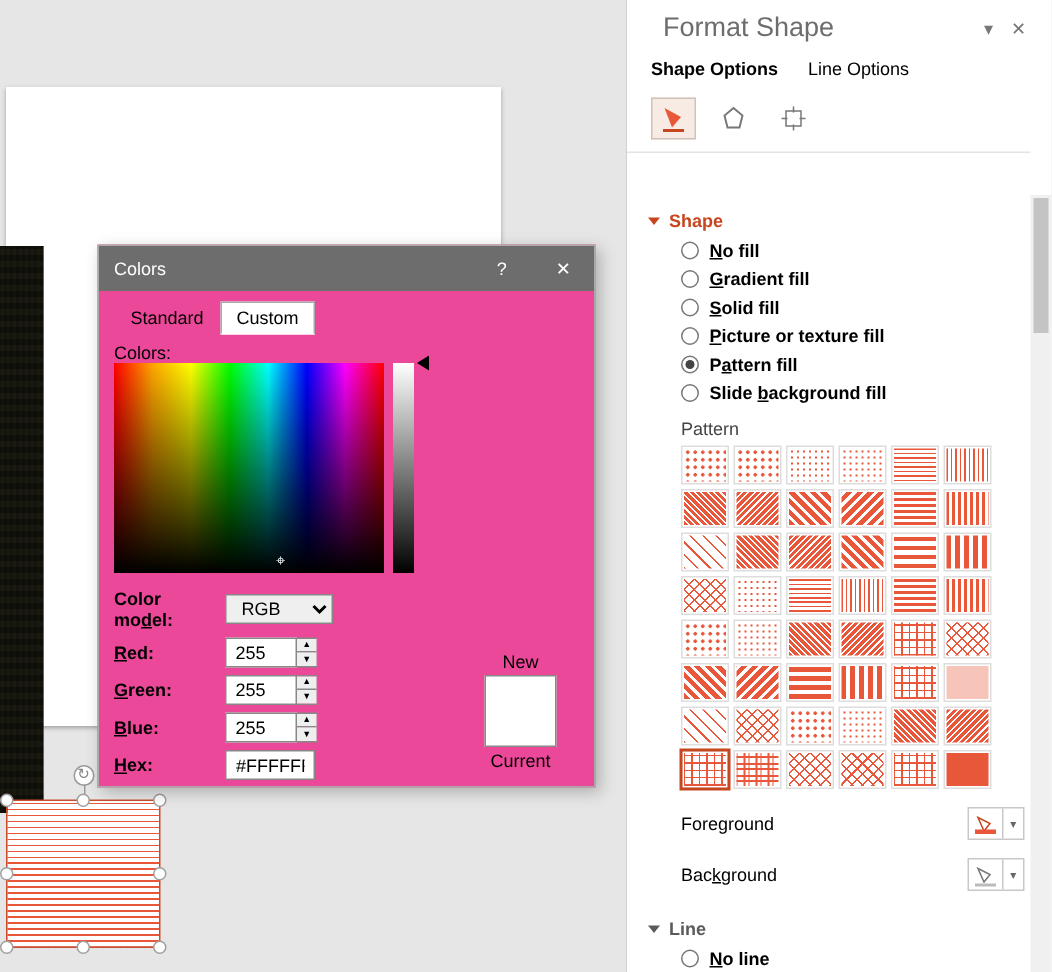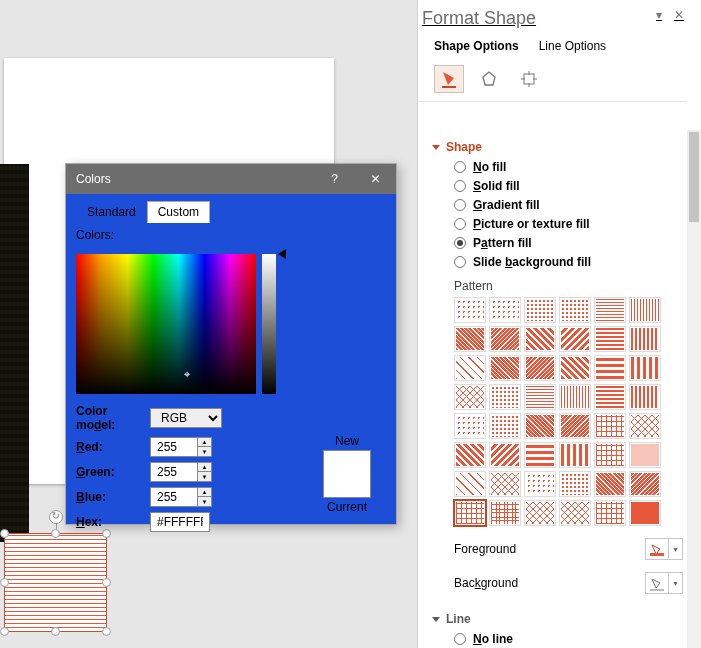--- a/index.html
+++ b/index.html
@@ -28,30 +28,30 @@
   .handle.hr{right:-5px;top:50%;margin-top:-5px;}
   .handle.tl{top:-5px;left:-5px;}
   .handle.tr{top:-5px;right:-5px;}
   .handle.bl{bottom:-5px;left:-5px;}
   .handle.br{bottom:-5px;right:-5px;}
   .rot{position:absolute;top:-24px;left:50%;margin-left:-7px;width:14px;height:14px;border:1px solid #999;border-radius:50%;background:#fff;}
   .rot::after{content:"↻";font-size:10px;position:absolute;top:-1px;left:2px;color:#888;}
   .rot-line{position:absolute;top:-11px;left:50%;width:1px;height:7px;background:#999;}
 
   
-  .dialog { position:absolute; left:65px; top:163px; width:332px; height:362px; background:#1d4ed8; border:1px solid #aaa; box-shadow:3px 3px 10px rgba(0,0,0,0.25); }
+  .dialog { position:absolute; left:65px; top:163px; width:332px; height:362px; background:#ec4899; border:1px solid #aaa; box-shadow:3px 3px 10px rgba(0,0,0,0.25); }
   .titlebar { height:30px; background:#6d6d6d; color:#fff; display:flex; align-items:center; padding-left:10px; }
   .titlebar .title{flex:1;}
   .titlebar .tbtn{width:41px;height:30px;display:flex;align-items:center;justify-content:center;color:#fff;}
   .dlg-body{padding:6px 10px 10px 10px; position:relative; height:330px;}
   .tabs{display:flex;gap:0px;margin-bottom:4px;}
   .tab{padding:3px 10px;border:1px solid #aaa;background:#fff;position:relative;top:1px;}
   .tab.inactive{border-color:transparent;background:transparent;}
   .tab.active{border-bottom:1px solid #fff;z-index:2;}
-  .colors-label{margin:6px 0 12px 0;}
+  .colors-label{margin:6px 0 0 0;}
   .picker-row{display:flex;gap:6px;align-items:flex-start;}
   .gradient{width:180px;height:140px;
     background:
       linear-gradient(to bottom, rgba(0,0,0,0) 0%, rgba(0,0,0,1) 100%),
       linear-gradient(to right, red,orange,yellow,lime,cyan,blue,magenta,red);
   }
   .lum{width:14px;height:140px;background:linear-gradient(to bottom,#fff,#000);position:relative;}
   .lum-mark{position:absolute;right:-12px;top:-5px;}
   .lum-mark svg{display:block;}
   .picker-mark{position:absolute;left:118px;top:174px;color:#fff;font-size:11px;letter-spacing:2px;}
@@ -68,21 +68,21 @@
   .spin div:first-child{border-bottom:1px solid #888;}
   .frow input.hex{width:60px;}
   .right-col{position:absolute;right:10px;top:36px;width:78px;display:flex;flex-direction:column;gap:8px;}
   .btn{border:1px solid #888;background:#e9e9e9;height:23px;display:flex;align-items:center;justify-content:center;}
   .btn.primary{border:2px solid #185abd;background:#e9e9e9;}
   .preview{position:absolute;right:10px;bottom:10px;width:78px;text-align:center;}
   .preview .sw{width:48px;height:48px;border:1px solid #888;margin:2px auto;background:#fff;}
 
   
   .pane { position:absolute; left:417px; top:0; width:284px; height:648px; border-left:1px solid #d0d0d0; background:#fff;}
-  .pane-head{display:flex;align-items:flex-start;padding:8px 12px 0 4px;text-decoration:underline;}
+  .pane-head{display:flex;align-items:center;padding:8px 12px 0 24px;}
   .pane-title{color:#6d6d6d;font-size:18px;flex:1;}
   .pane-btn{width:20px;text-align:center;color:#777;}
   .opt-tabs{display:flex;gap:20px;padding:10px 0 0 16px;font-size:12px;}
   .opt-tabs .act{font-weight:600;}
   .icon-row{display:flex;gap:10px;padding:12px 0 8px 16px;border-bottom:1px solid #e4e4e4;margin-right:14px;}
   .icon-btn{width:30px;height:28px;border:1px solid transparent;display:flex;align-items:center;justify-content:center;}
   .icon-btn.sel{border:1px solid #d0c2b8;background:#f7ebe3;}
   .scroll-area{position:absolute;top:130px;bottom:0;left:0;right:14px;overflow:hidden;padding:6px 4px 0 20px;}
   .scrollbar{position:absolute;right:0;top:130px;bottom:0;width:14px;background:#f0f0f0;}
   .scrollbar .thumb{position:absolute;left:2px;right:2px;top:2px;height:90px;background:#c4c4c4;}
@@ -182,25 +182,25 @@
       <div class="tri"></div>
         <span>Shape</span>
     </div>
     <div class="radio-list">
       <div class="radio-row">
           <div class="radio"></div>
           <span><u>N</u><span>o fill</span></span>
         </div>
       <div class="radio-row">
           <div class="radio"></div>
+          <span><u>G</u>radient fill</span>
+        </div>
+      <div class="radio-row">
+          <div class="radio"></div>
           <span><u>S</u>olid fill</span>
-        </div>
-      <div class="radio-row">
-          <div class="radio"></div>
-          <span><u>G</u>radient fill</span>
         </div>
       <div class="radio-row">
           <div class="radio"></div>
           <span><u>P</u>icture or texture fill</span>
         </div>
       <div class="radio-row">
           <div class="radio checked"></div>
           <span>P<u>a</u>ttern fill</span>
         </div>
       <div class="radio-row">

